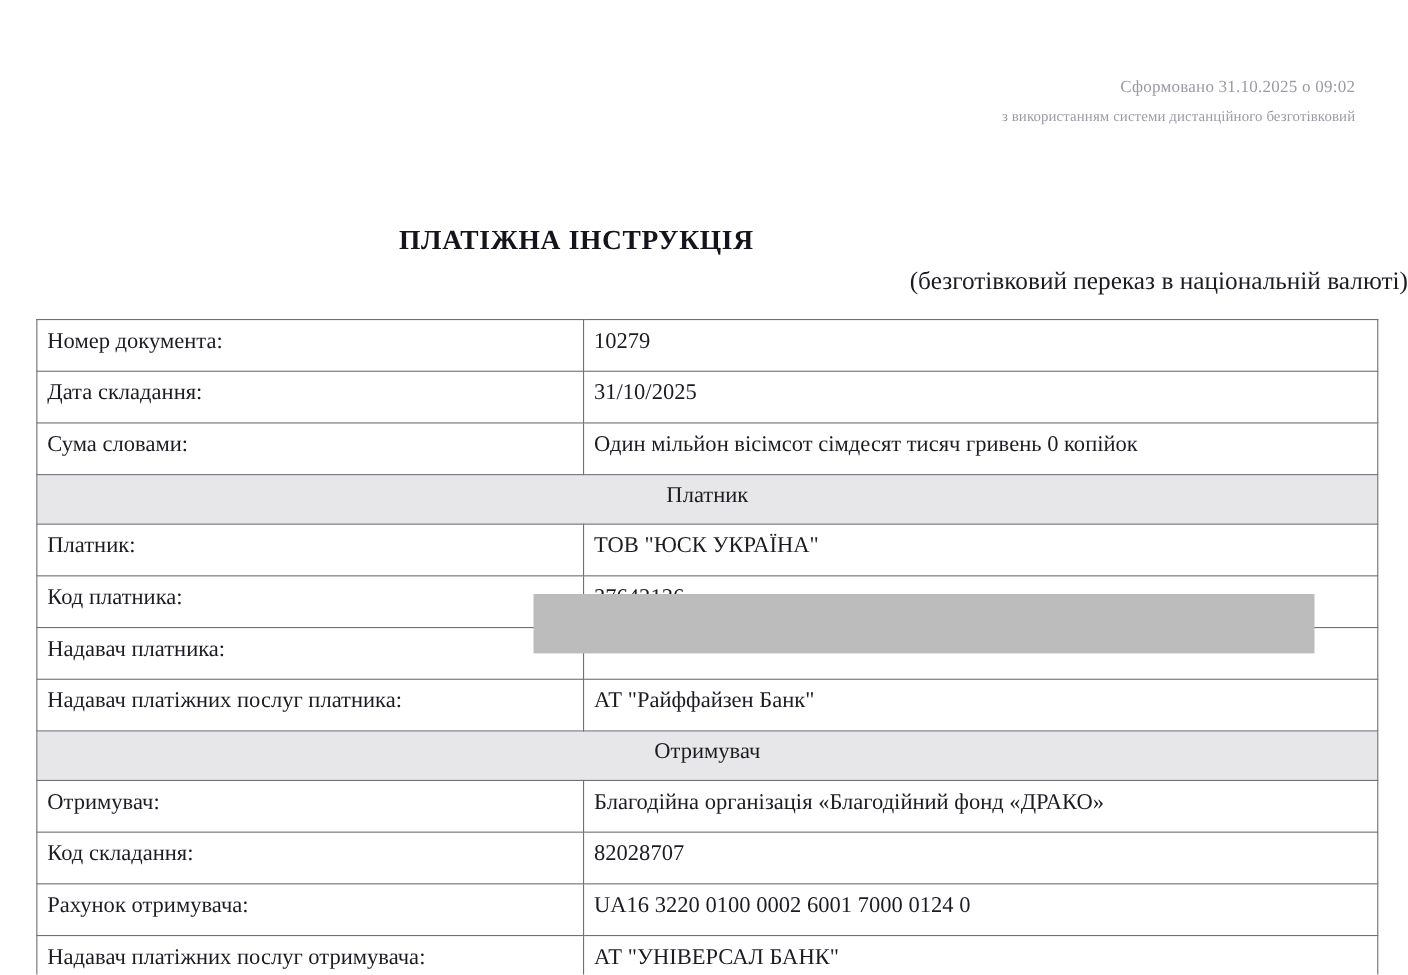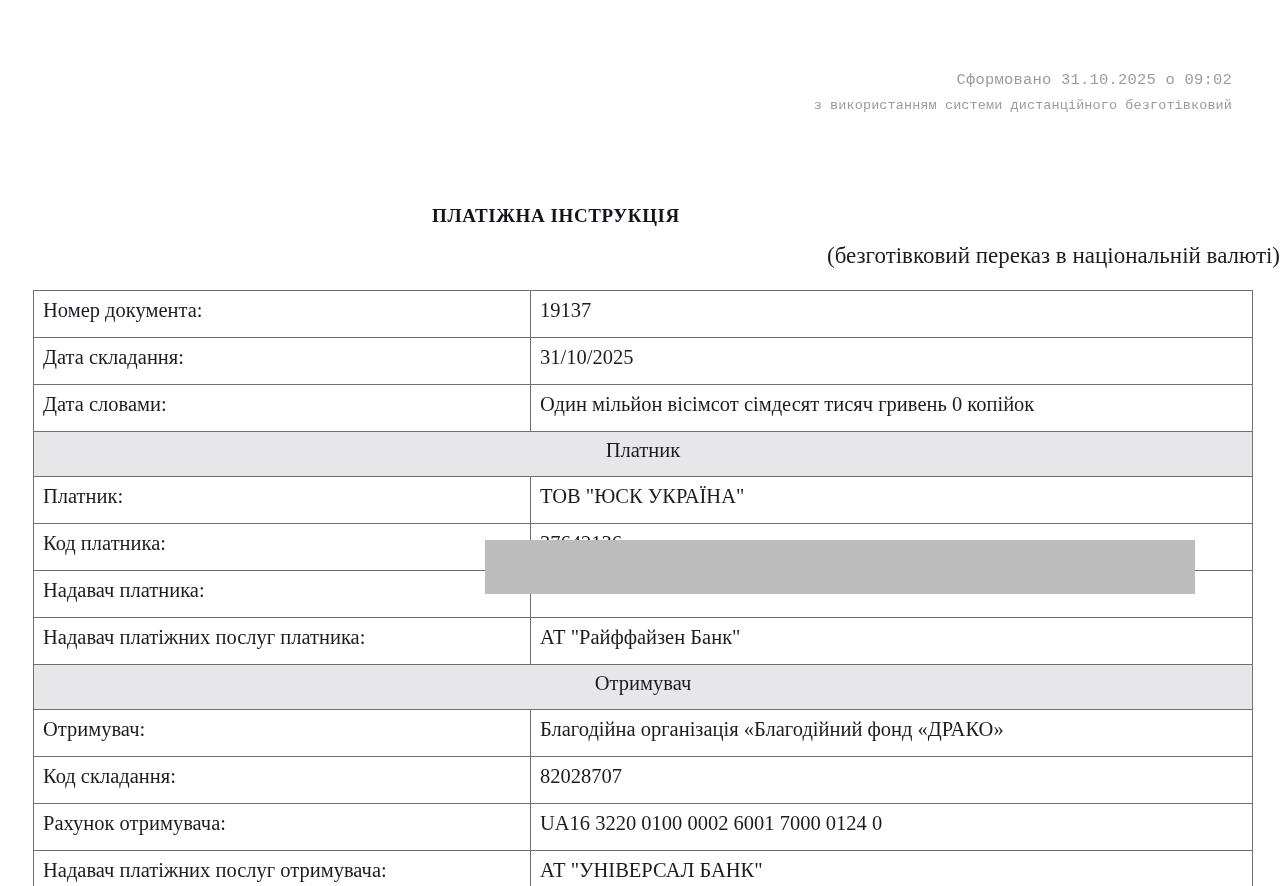--- a/index.html
+++ b/index.html
@@ -17,21 +17,21 @@
     overflow: hidden;
   }
 
   
   .stamp {
     position: absolute;
     top: 68px;
     right: 48px;
     width: 640px;
     text-align: right;
-    font-family: Liberation Mono, monospace;
+    font-family: Liberation Serif, serif;
     color: #9b9aa3;
     line-height: 1.55;
   }
   .stamp .stamp-line1 {
     font-size: 15.5px;
     letter-spacing: 0.2px;
     display: block;
   }
   .stamp .stamp-line2 {
     font-size: 13.5px;
@@ -40,25 +40,24 @@
     margin-top: 4px;
   }
 
   
   .doc-title {
     position: absolute;
     top: 205px;
     left: 0;
     width: 1048px;
     text-align: center;
-    font-size: 19px;
+    font-size: 25px;
     font-weight: bold;
     letter-spacing: 0.6px;
     color: #14141c;
-    margin-left: 32px;
   }
   .doc-subtitle {
     position: absolute;
     top: 243px;
     left: 0;
     width: 1280px;
     text-align: right;
     font-size: 23px;
     color: #1b1b22;
   }
@@ -130,28 +129,28 @@
   <span class="stamp-line2">з використанням системи дистанційного безготівковий</span>
 </div>
 
 <div class="doc-title">ПЛАТІЖНА ІНСТРУКЦІЯ</div>
 <div class="doc-subtitle">(безготівковий переказ в національній валюті)</div>
 
 <table class="doc-table">
   <tbody>
     <tr>
       <td class="label">Номер документа:</td>
-      <td class="value">19137</td>
+      <td class="value">10279</td>
     </tr>
     <tr>
       <td class="label">Дата складання:</td>
       <td class="value">31/10/2025</td>
     </tr>
     <tr>
-      <td class="label">Дата словами:</td>
+      <td class="label">Сума словами:</td>
       <td class="value">Один мільйон вісімсот сімдесят тисяч гривень 0 копійок</td>
     </tr>
 
     <tr class="section-band">
       <td colspan="2">Платник</td>
     </tr>
 
     <tr>
       <td class="label">Платник:</td>
       <td class="value">ТОВ "ЮСК УКРАЇНА"</td>

